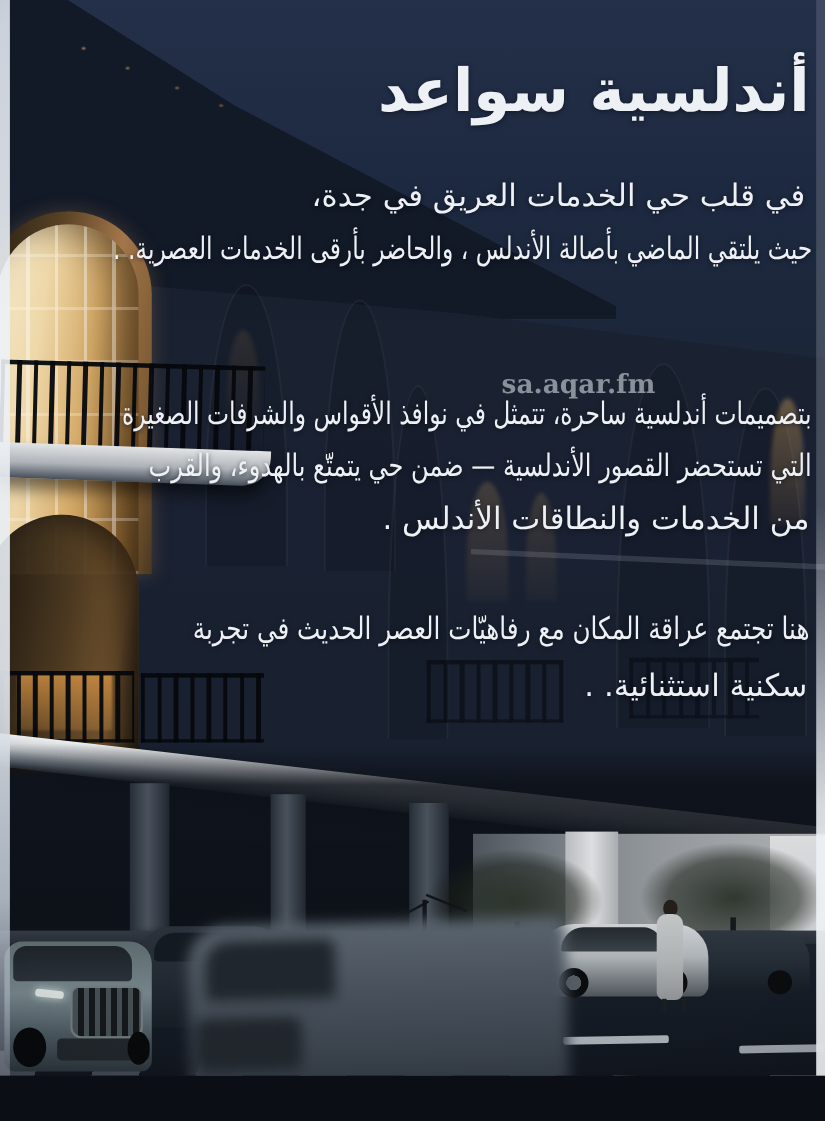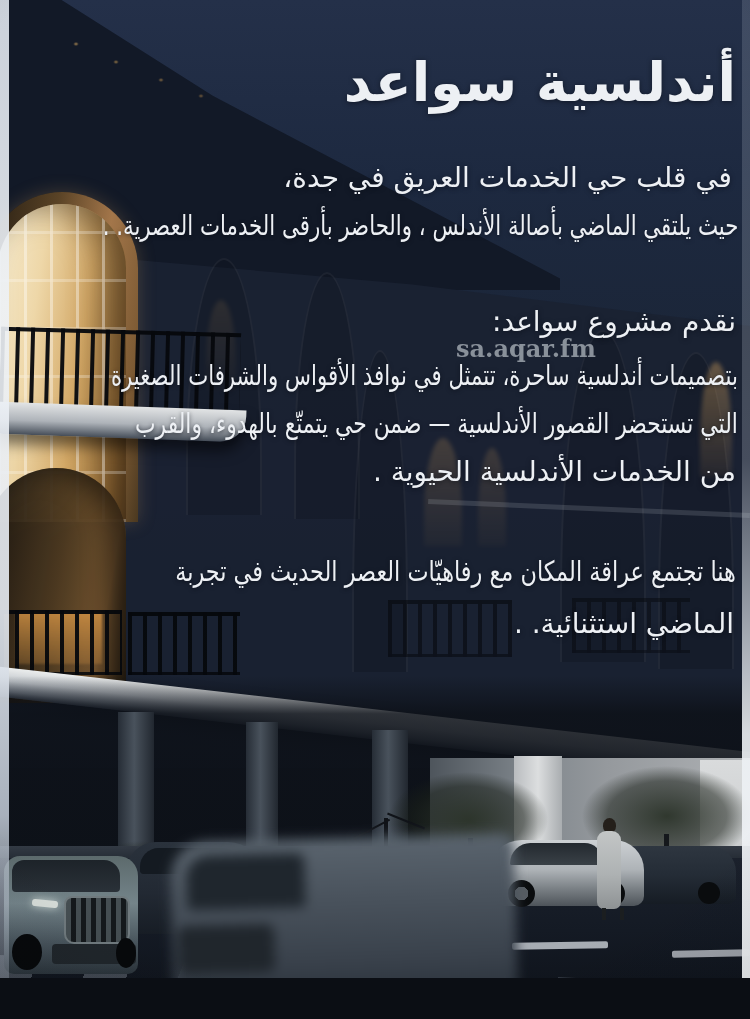--- a/index.html
+++ b/index.html
@@ -250,22 +250,21 @@
     <div class="van-grille"></div>
   </div>
 
   <div class="abs edge-left"></div>
   <div class="abs edge-right"></div>
   <div class="abs vignette"></div>
 
   <div class="txt title">أندلسية سواعد</div>
   <div class="txt t1">في قلب حي الخدمات العريق في جدة،</div>
   <div class="txt t2">حيث يلتقي الماضي بأصالة الأندلس ، والحاضر بأرقى الخدمات العصرية. .</div>
-  <div class="txt t3">نقدم مشروع سواعد:</div>
   <div class="txt t4">بتصميمات أندلسية ساحرة، تتمثل في نوافذ الأقواس والشرفات الصغيرة</div>
   <div class="txt t5">التي تستحضر القصور الأندلسية — ضمن حي يتمتّع بالهدوء، والقرب</div>
-  <div class="txt t6">من الخدمات الأندلسية الحيوية .</div>
+  <div class="txt t6">من الخدمات والنطاقات الأندلس .</div>
   <div class="txt t7">هنا تجتمع عراقة المكان مع رفاهيّات العصر الحديث في تجربة</div>
-  <div class="txt t8">الماضي استثنائية. .</div>
+  <div class="txt t8">سكنية استثنائية. .</div>
 
   <div class="wm-url">sa.aqar.fm</div>
 
 </div>
 
 </body></html>

